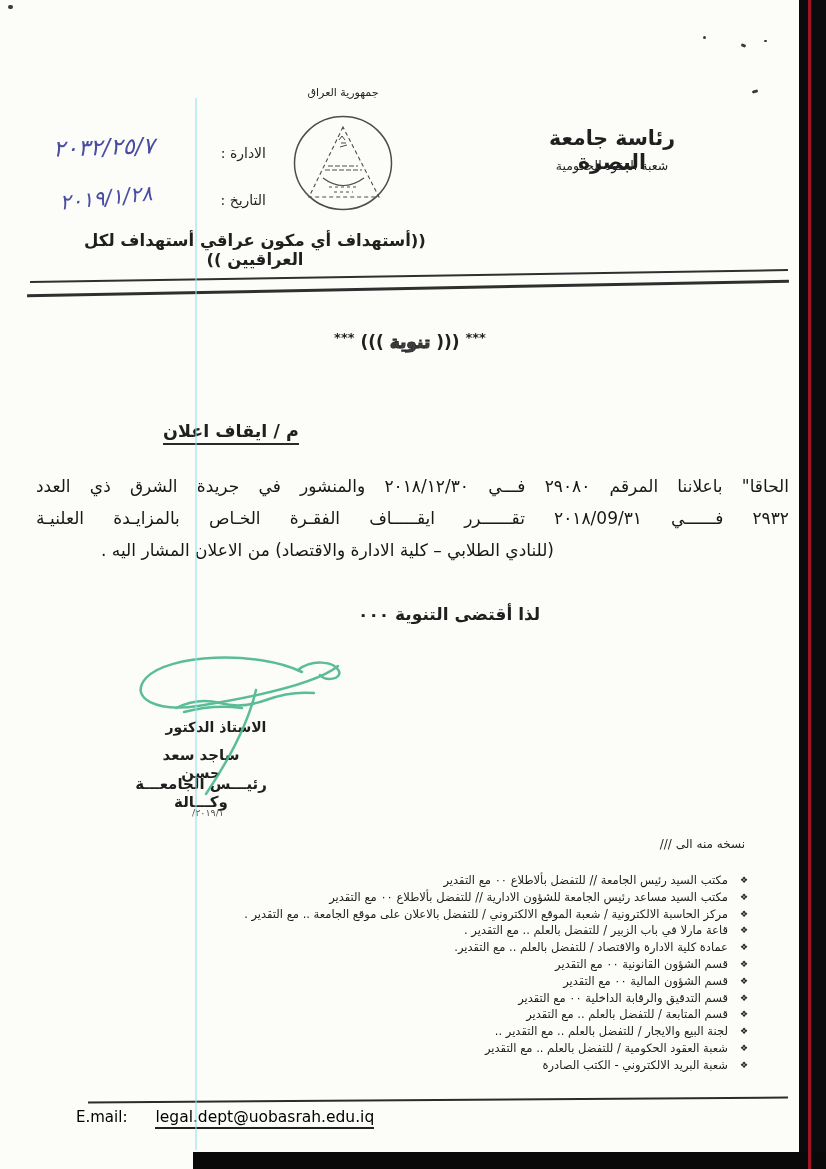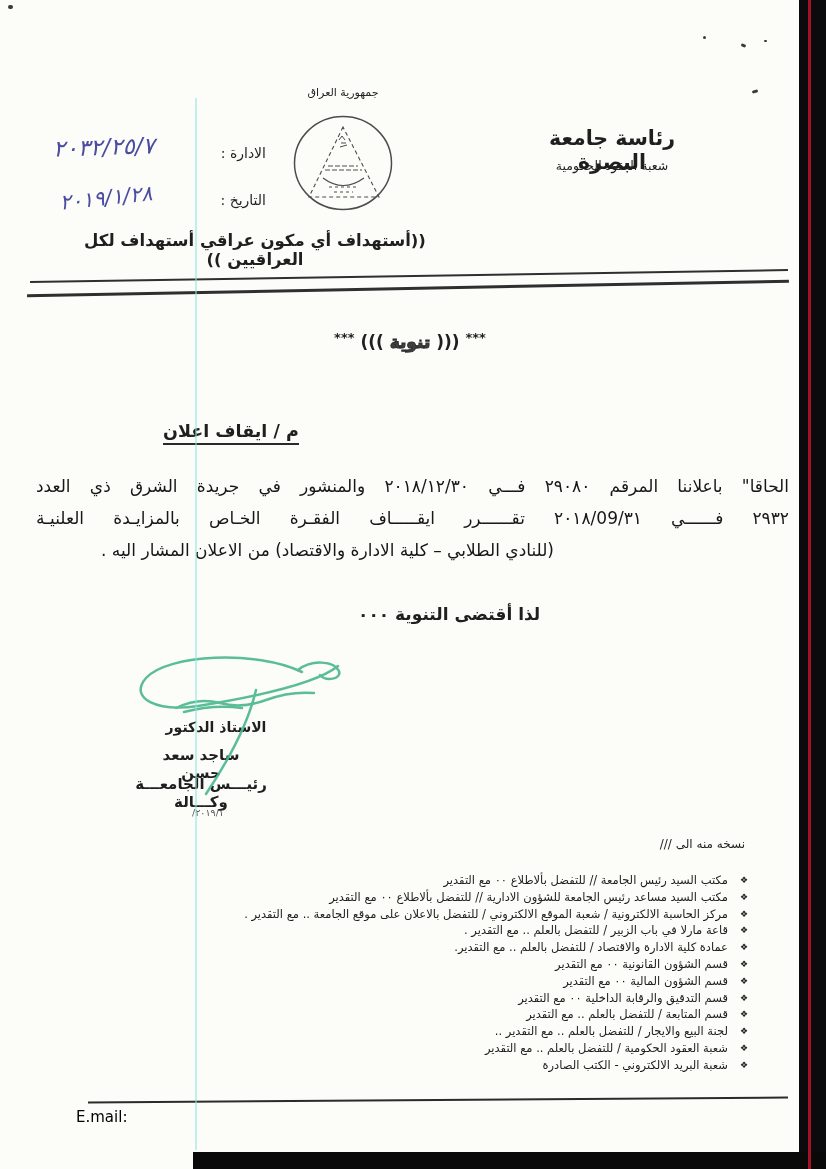--- a/index.html
+++ b/index.html
@@ -193,15 +193,16 @@
       </div>
     <div class="dist-row">
         <span class="dist-bullet">❖</span>
         <span class="dist-text">شعبة البريد الالكتروني -  الكتب الصادرة</span>
       </div>
   </div>
 
   <div class="abs footer-rule"></div>
   <div class="abs email-row">
     <span>E.mail:</span>
+    <span class="email-value">legal.dept@uobasrah.edu.iq</span>
   </div>
 
 </div>
 
 </body></html>

